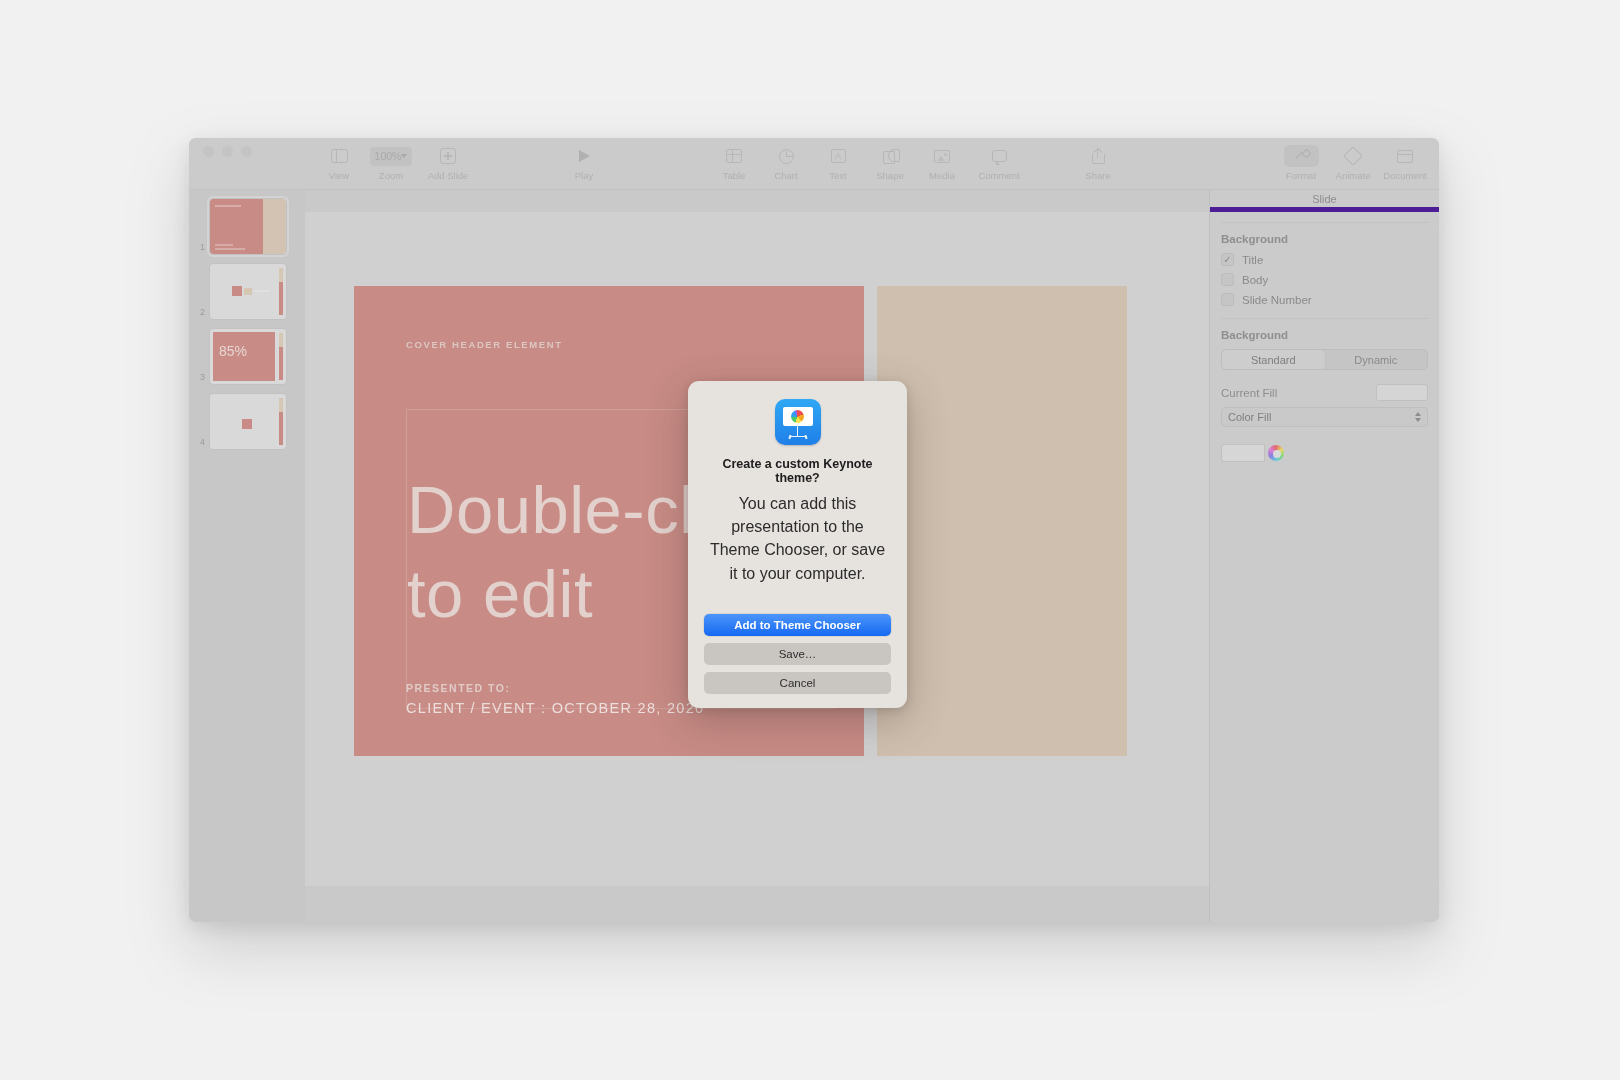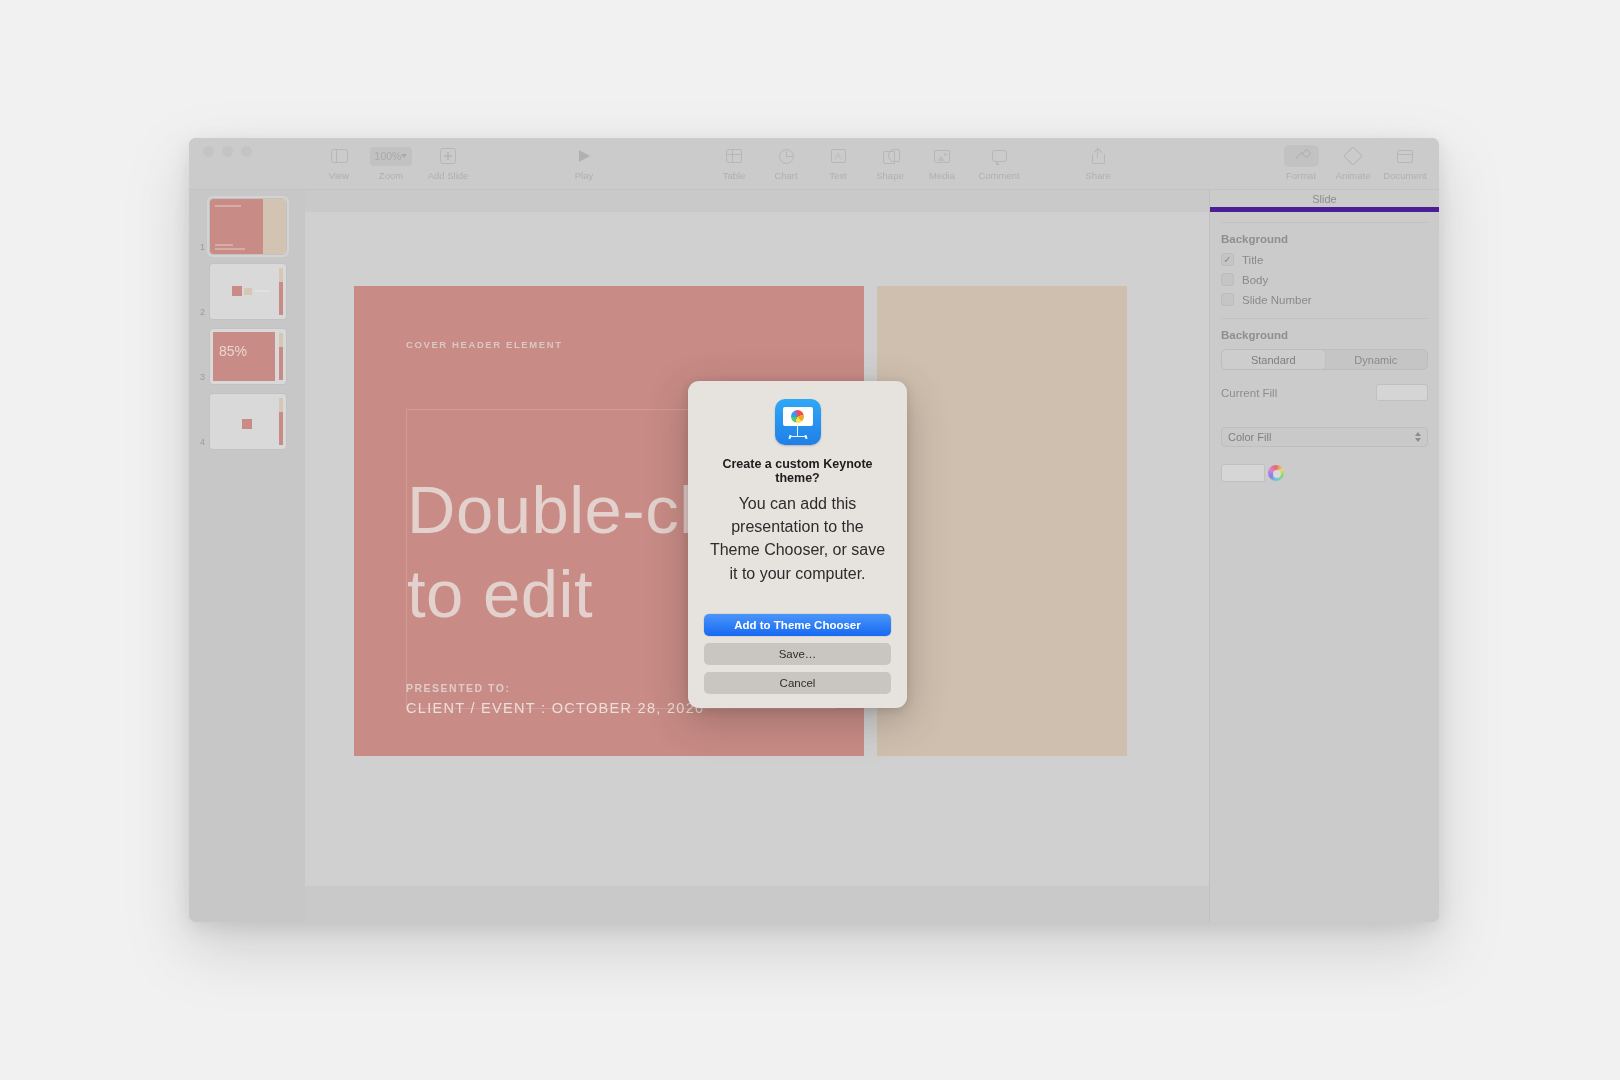--- a/index.html
+++ b/index.html
@@ -251,21 +251,21 @@
   .check-row .ctext { font-size: 11.5px; color: #8a8a8a; }
 
   .seg-ctl {
     display:flex; background:#c5c5c5; border-radius:5px; overflow:hidden;
     border:1px solid #bdbdbd; height: 21px; margin-bottom: 14px;
   }
   .seg { flex:1; display:flex;align-items:center;justify-content:center;
          font-size:11px;color:#8a8a8a; }
   .seg.active { background:#cdcdcd; border-radius:4px; box-shadow: 0 0 0 0.5px #bbb; color:#7e7e7e;}
 
-  .fill-row { display:flex;align-items:center;justify-content:space-between; margin-bottom: 26px; }
+  .fill-row { display:flex;align-items:center;justify-content:space-between; margin-bottom: 6px; }
   .fill-row .lbl { font-size:11.5px;color:#8d8d8d; }
   .fill-swatch { width:52px;height:17px;background:#d5d5d5;border:1px solid #c0c0c0;border-radius:3px; }
 
   .select-ctl {
     height: 20px; background:#c9c9c9; border:1px solid #bebebe; border-radius:4px;
     display:flex;align-items:center;justify-content:space-between;
     padding: 0 6px; font-size: 11px; color:#7f7f7f; margin-bottom: 17px;
   }
   .stepper-arrows { display:flex;flex-direction:column;gap:2px; }
   .st-up, .st-dn { width:0;height:0;border-left:3.5px solid transparent;border-right:3.5px solid transparent; }

